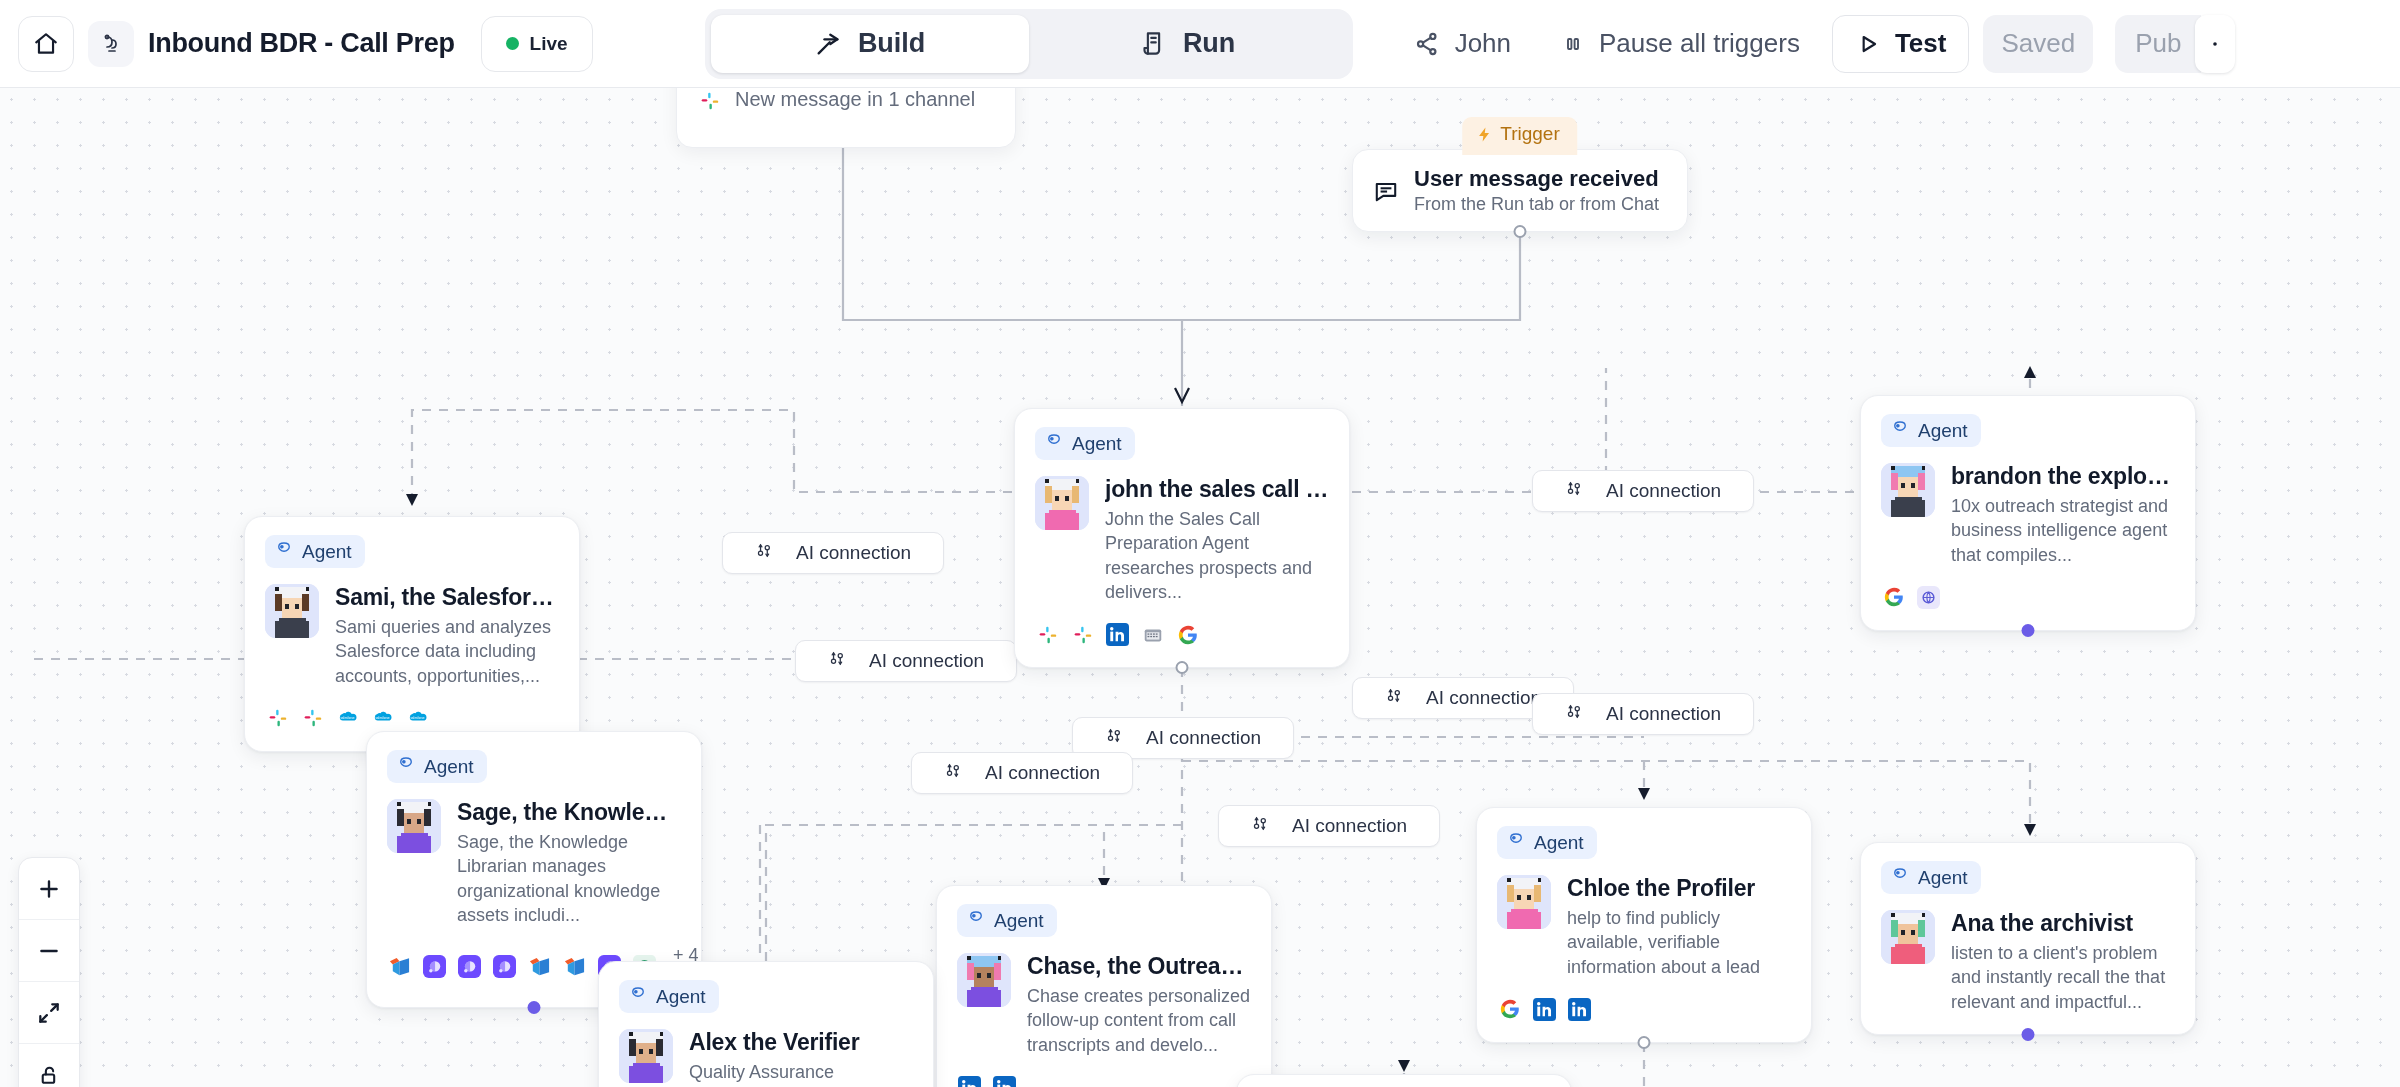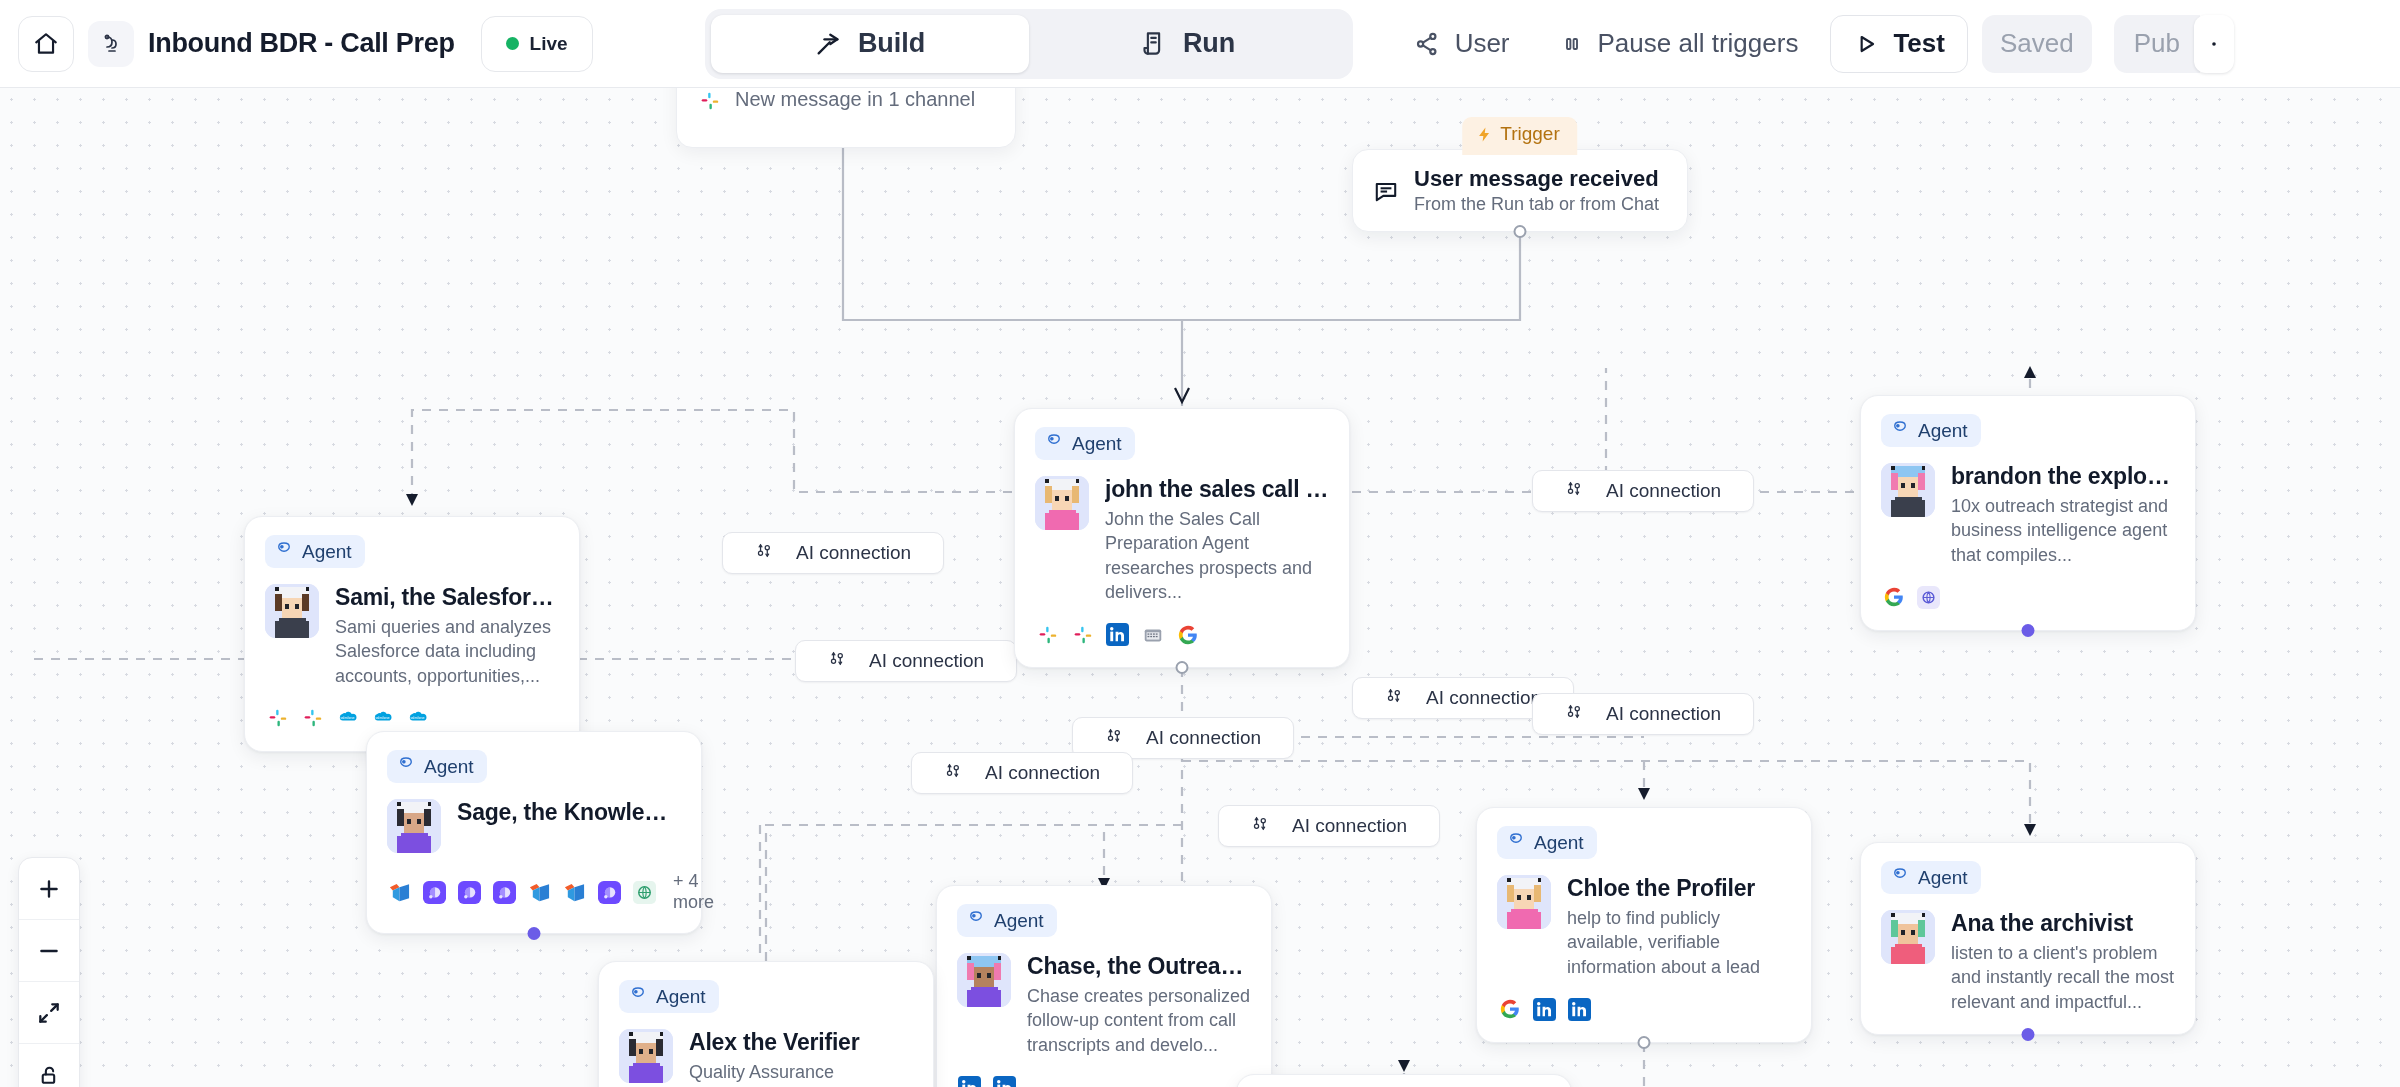--- a/index.html
+++ b/index.html
@@ -250,21 +250,21 @@
     </div>
 
     <div class="tool-btn spacer-lg">
       <svg width="28" height="28" viewBox="0 0 24 24" fill="none" stroke="#4a5264" stroke-width="1.9" stroke-linecap="round" stroke-linejoin="round">
         <circle cx="17" cy="5.5" r="2.2"></circle>
           <circle cx="6.5" cy="12" r="2.2"></circle>
           <circle cx="17" cy="18.5" r="2.2"></circle>
         <path d="M8.5 10.8 15 6.7"></path>
           <path d="M8.5 13.2 15 17.3"></path>
       </svg>
-      <span>User</span>
+      <span>John</span>
     </div>
 
     <div class="tool-btn">
       <svg width="24" height="24" viewBox="0 0 24 24" fill="none" stroke="#4a5264" stroke-width="1.9" stroke-linecap="round">
         <rect x="7" y="7" width="3.4" height="10" rx="1"></rect>
           <rect x="13.6" y="7" width="3.4" height="10" rx="1"></rect>
       </svg>
       <span>Pause all triggers</span>
     </div>
 
@@ -687,20 +687,21 @@
     <rect x="9" y="6" width="1.2" height="1.4" fill="#23242b"></rect>
     <rect x="4" y="10" width="8" height="6" fill="#7c4fe0"></rect>
     <rect x="3" y="11" width="1" height="5" fill="#7c4fe0"></rect>
     <rect x="12" y="11" width="1" height="5" fill="#7c4fe0"></rect>
     <rect x="3" y="1" width="1" height="1" fill="#1b1d22"></rect>
     <rect x="12" y="1" width="1" height="1" fill="#1b1d22"></rect>
   </svg>
             </span>
       <div class="node-text">
         <div class="node-title">Sage, the Knowledge Librarian</div>
+        <div class="node-desc">Sage, the Knowledge Librarian manages organizational knowledge assets includi...</div>
       </div>
     </div>
     <div class="tools">
             <span class="tool-ico">
               <svg width="23" height="23" viewBox="0 0 24 24">
   <path fill="#f25c2a" d="M2 6.5 9 3l3 3.6-7 3.4z"></path>
   <path fill="#2f9ae0" d="M5 10 12 6.6V21l-7-4z"></path>
   <path fill="#2a7fd4" d="M12 6.6 22 3.5V18l-10 3z"></path>
               </svg>
             </span>
@@ -922,21 +923,21 @@
     <rect x="9" y="6" width="1.2" height="1.4" fill="#23242b"></rect>
     <rect x="4" y="10" width="8" height="6" fill="#ef5e7c"></rect>
     <rect x="3" y="11" width="1" height="5" fill="#ef5e7c"></rect>
     <rect x="12" y="11" width="1" height="5" fill="#ef5e7c"></rect>
     <rect x="3" y="1" width="1" height="1" fill="#1b1d22"></rect>
     <rect x="12" y="1" width="1" height="1" fill="#1b1d22"></rect>
   </svg>
             </span>
       <div class="node-text">
         <div class="node-title">Ana the archivist</div>
-        <div class="node-desc">listen to a client's problem and instantly recall the most relevant and impactful...</div>
+        <div class="node-desc">listen to a client's problem and instantly recall the that relevant and impactful...</div>
       </div>
     </div>
     
     <span class="port "></span></div>
         <div class="node" style="left: 1236px; top: 986px; width: 336px;">
     
     
     
     </div>
       </div>

